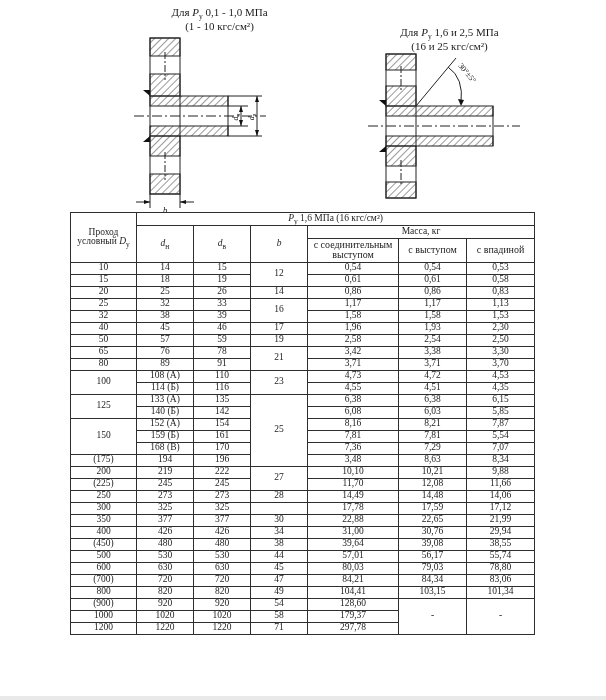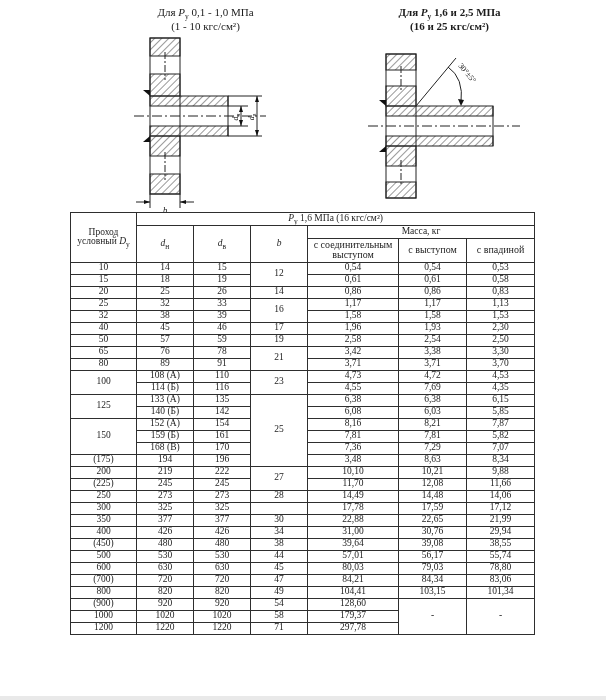--- a/index.html
+++ b/index.html
@@ -33,25 +33,25 @@
   .notes i{font-style:italic;}
 
   .scan-edge{position:absolute;left:0;bottom:0;width:606px;height:4px;background:#e9e9e9;}
 
   svg .thin{stroke:#222;stroke-width:1;fill:none;}
   svg text{font-family:"Liberation Serif", serif;fill:#111;}
 </style>
 </head>
 <body>
 
-<div class="caption" style="left:118px;top:6px;width:175px;">
+<div class="caption" style="left:132px;top:6px;width:175px;">
   <span>Для </span><i>P</i><sub>у</sub><span> 0,1 - 1,0 МПа</span><br>
   <span>(1 - 10 кгс/см²)</span>
 </div>
-<div class="caption" style="left:362px;top:6px;width:175px;font-weight:bold;">
+<div class="caption" style="left:362px;top:26px;width:175px;">
   <span>Для </span><i>P</i><sub>у</sub><span> 1,6 и 2,5 МПа</span><br>
   <span>(16 и 25 кгс/см²)</span>
 </div>
 
 <svg style="position:absolute;left:128px;top:36px;" width="150" height="178" viewBox="0 0 150 178">
   <defs>
     <pattern id="hatchL" patternUnits="userSpaceOnUse" width="5" height="5" patternTransform="rotate(45)">
       <line x1="0" y1="0" x2="0" y2="5" stroke="#333" stroke-width="1"></line>
     </pattern>
   </defs>
@@ -250,21 +250,21 @@
         <td>110</td>
         <td rowspan="2">23</td>
         <td>4,73</td>
         <td>4,72</td>
         <td>4,53</td>
       </tr>
       <tr>
         <td>114 (Б)</td>
         <td>116</td>
         <td>4,55</td>
-        <td>7,69</td>
+        <td>4,51</td>
         <td>4,35</td>
       </tr>
       <tr>
         <td rowspan="2">125</td>
         <td>133 (А)</td>
         <td>135</td>
         <td rowspan="6">25</td>
         <td>6,38</td>
         <td>6,38</td>
         <td>6,15</td>
@@ -282,21 +282,21 @@
         <td>154</td>
         <td>8,16</td>
         <td>8,21</td>
         <td>7,87</td>
       </tr>
       <tr>
         <td>159 (Б)</td>
         <td>161</td>
         <td>7,81</td>
         <td>7,81</td>
-        <td>5,82</td>
+        <td>5,54</td>
       </tr>
       <tr>
         <td>168 (В)</td>
         <td>170</td>
         <td>7,36</td>
         <td>7,29</td>
         <td>7,07</td>
       </tr>
       <tr>
         <td>(175)</td>

